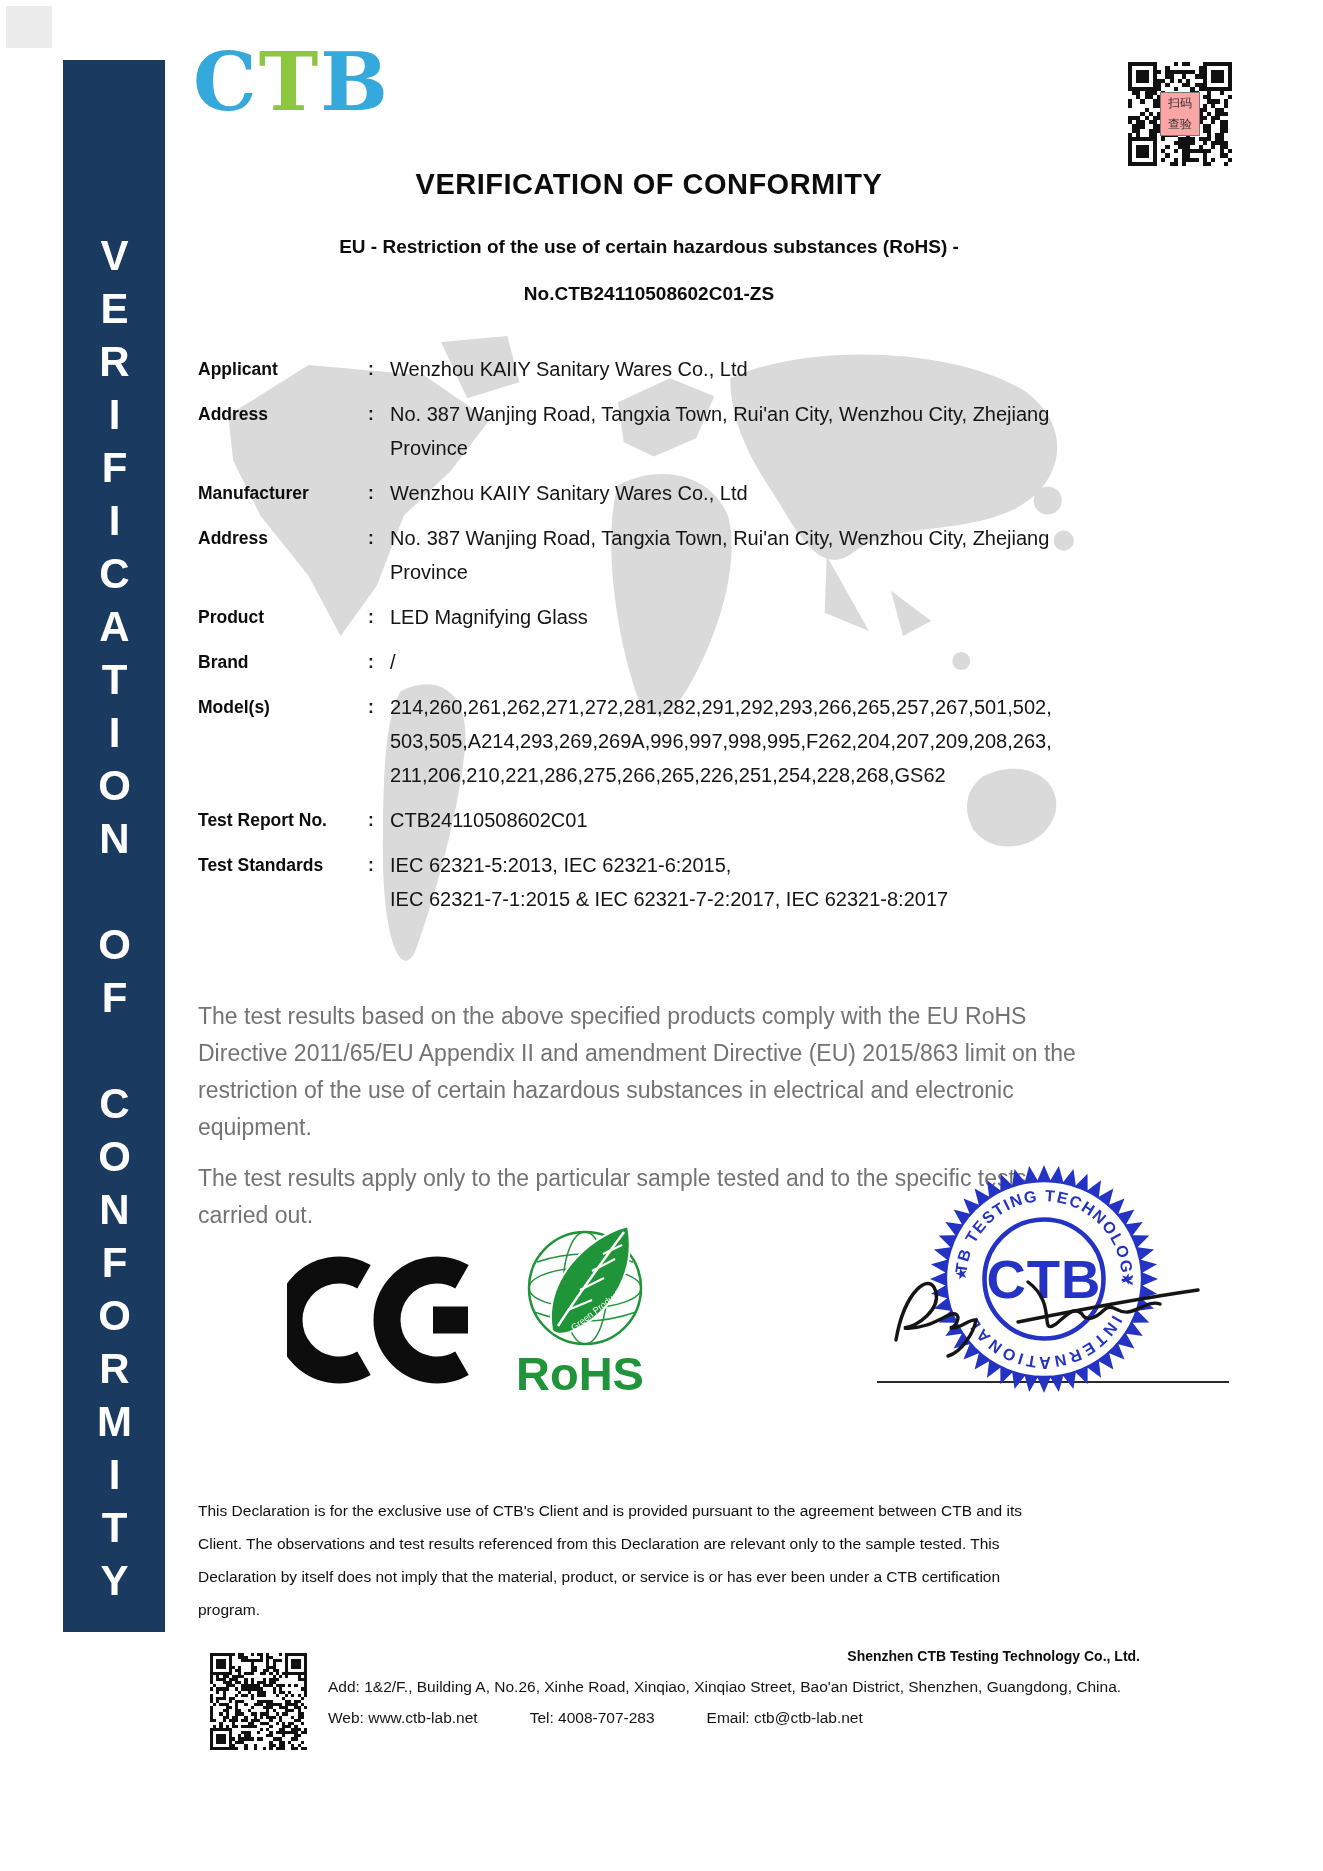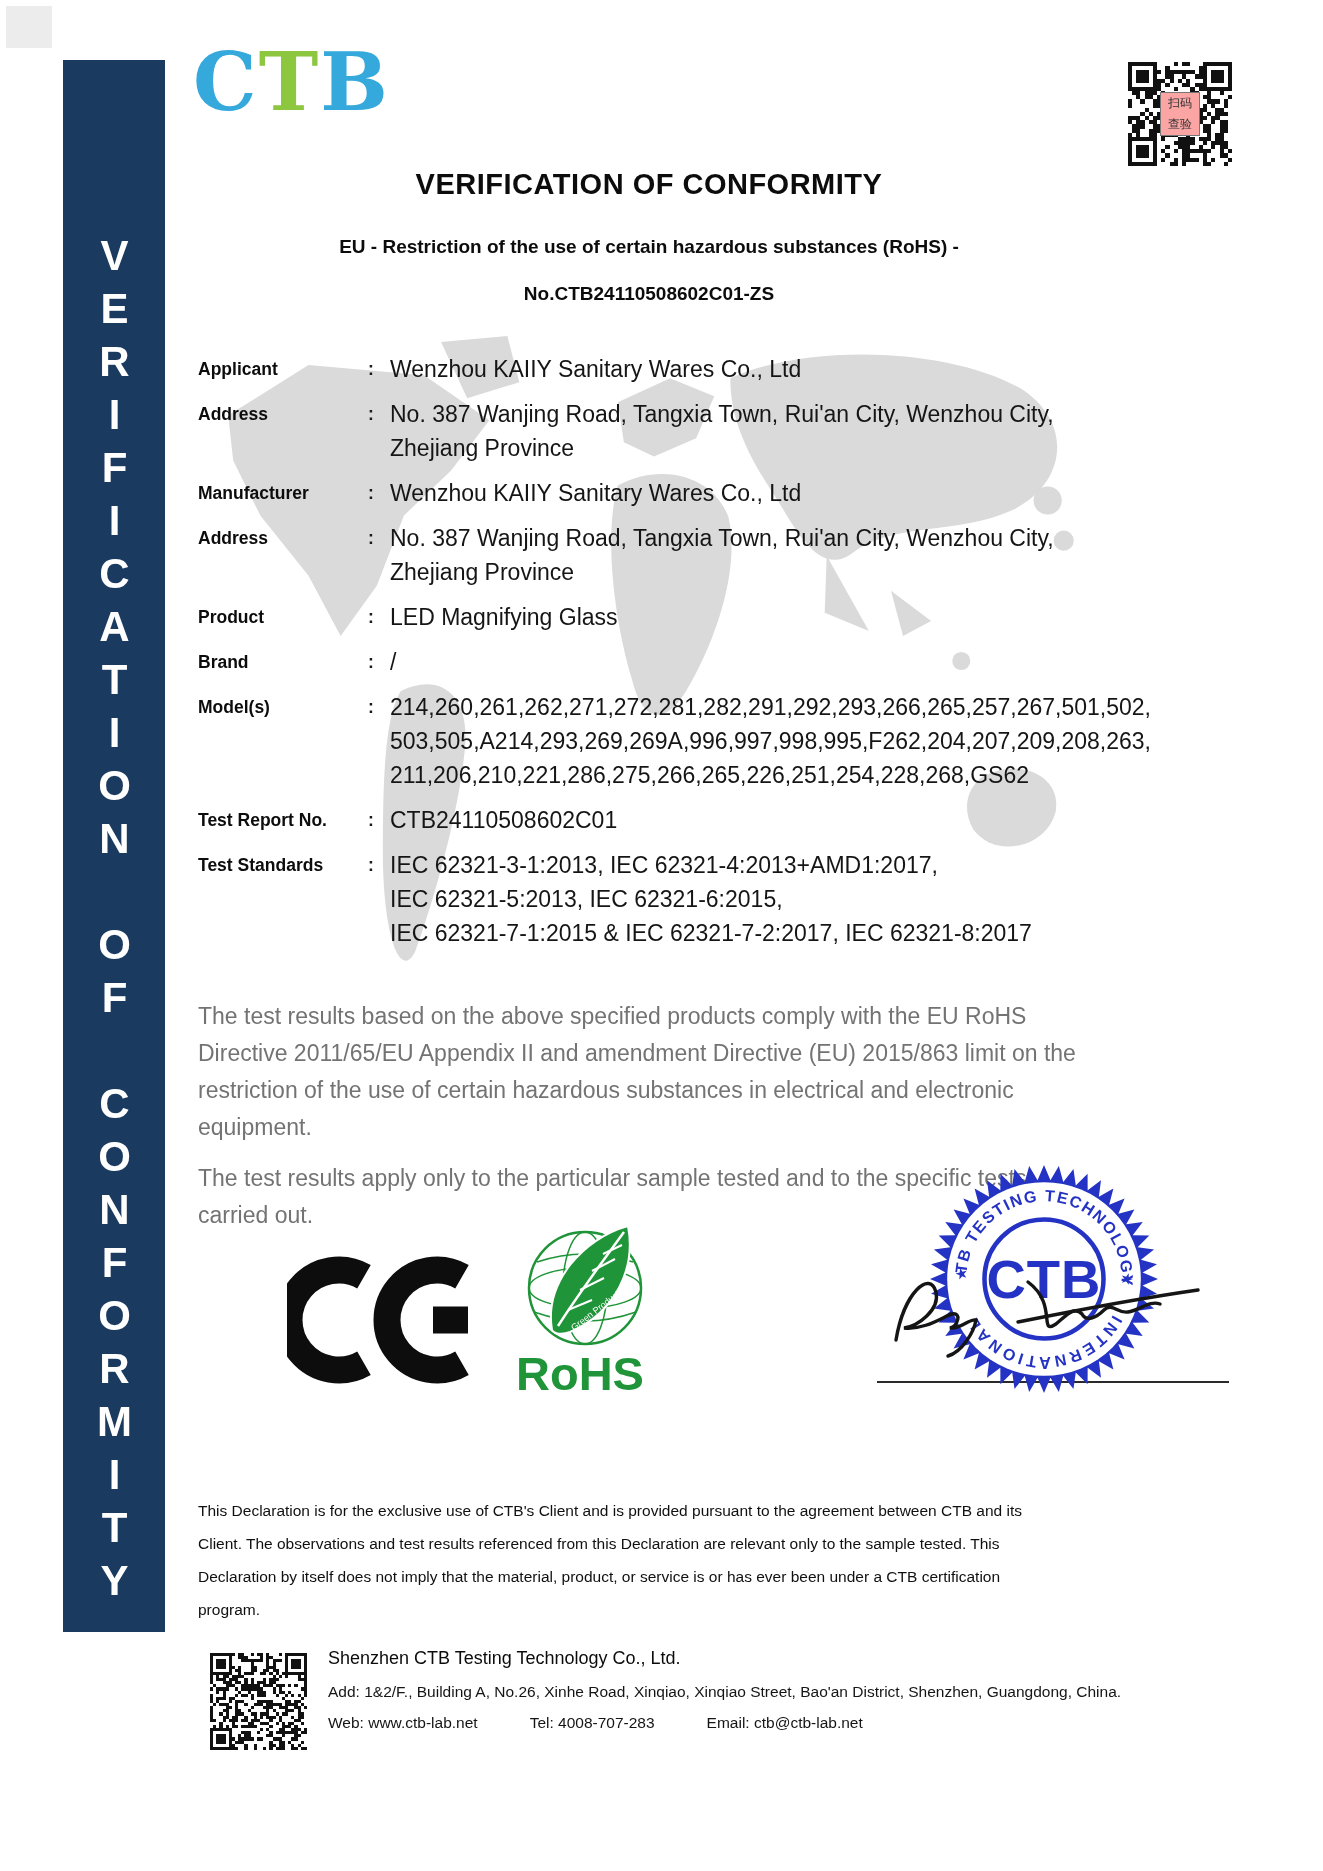--- a/index.html
+++ b/index.html
@@ -39,40 +39,40 @@
   .cert-no{margin-top:25px;font-size:19px;font-weight:bold;color:#0c0c0c;}
 
   
   .map-wm{position:absolute;left:188px;top:330px;width:944px;height:662px;z-index:0;}
 
   
   .fields{position:absolute;left:198px;top:352px;width:860px;z-index:1;}
   .frow{display:grid;grid-template-columns:170px 22px 1fr;margin-bottom:11px;}
   .flabel{font-weight:bold;font-size:17.5px;line-height:34px;color:#0c0c0c;}
   .fcolon{font-weight:bold;font-size:17.5px;line-height:34px;}
-  .fvalue{font-size:23px;line-height:34px;color:#151515;}
+  .fvalue{font-size:20px;line-height:34px;color:#151515;}
 
   .statements{position:absolute;left:198px;top:998px;width:892px;z-index:1;}
   .statements p{font-size:23px;line-height:37px;margin-bottom:14px;color:#737373;}
 
   
   .ce-mark{position:absolute;left:287px;top:1246px;z-index:2;}
   .rohs-mark{position:absolute;left:518px;top:1210px;z-index:2;}
   .stamp{position:absolute;left:928px;top:1163px;width:232px;height:232px;z-index:2;}
   .signature-svg{position:absolute;left:878px;top:1252px;width:344px;height:122px;z-index:4;}
   .signature-line{position:absolute;left:877px;top:1381px;width:352px;border-top:2px solid #2a2a2a;z-index:1;}
   .sig-block{position:absolute;left:877px;top:1392px;width:352px;text-align:center;z-index:3;}
   .sig-name{font-size:18.5px;color:#0e0e0e;}
   .sig-date{margin-top:12px;font-size:18.5px;color:#0e0e0e;}
 
   .declaration{position:absolute;left:198px;top:1494px;width:856px;font-size:15.5px;line-height:33px;color:#101010;z-index:1;}
 
   
   .footer-text{position:absolute;left:328px;top:1648px;width:812px;}
-  .f-company{font-size:18px;font-weight:normal;color:#0c0c0c;}
+  .f-company{font-size:14px;font-weight:bold;color:#0c0c0c;text-align:right;}
   .f-address{margin-top:9px;font-size:15.5px;line-height:27px;color:#151515;width:800px;}
   .f-contact{margin-top:9px;font-size:15.5px;color:#151515;}
   .f-contact span{margin-right:52px;}
 </style>
 </head>
 <body>
 
 <div class="page">
 
   <div class="corner-artifact"></div>
@@ -780,21 +780,20 @@
       </div>
       <div class="frow">
         <div class="flabel">Test Report No.</div>
         <div class="fcolon">:</div>
         <div class="fvalue">CTB24110508602C01</div>
       </div>
       <div class="frow">
         <div class="flabel">Test Standards</div>
         <div class="fcolon">:</div>
         <div class="fvalue">
-          <div>IEC 62321-3-1:2013, IEC 62321-4:2013+AMD1:2017,</div>
           <div>IEC 62321-5:2013, IEC 62321-6:2015,</div>
           <div>IEC 62321-7-1:2015 &amp; IEC 62321-7-2:2017, IEC 62321-8:2017</div>
         </div>
       </div>
     </div>
 
   <div class="statements">
     <p>The test results based on the above specified products comply with the EU RoHS Directive 2011/65/EU Appendix II and amendment Directive (EU) 2015/863 limit on the restriction of the use of certain hazardous substances in electrical and electronic equipment.</p>
     <p>The test results apply only to the particular sample tested and to the specific tests carried out.</p>
   </div>

